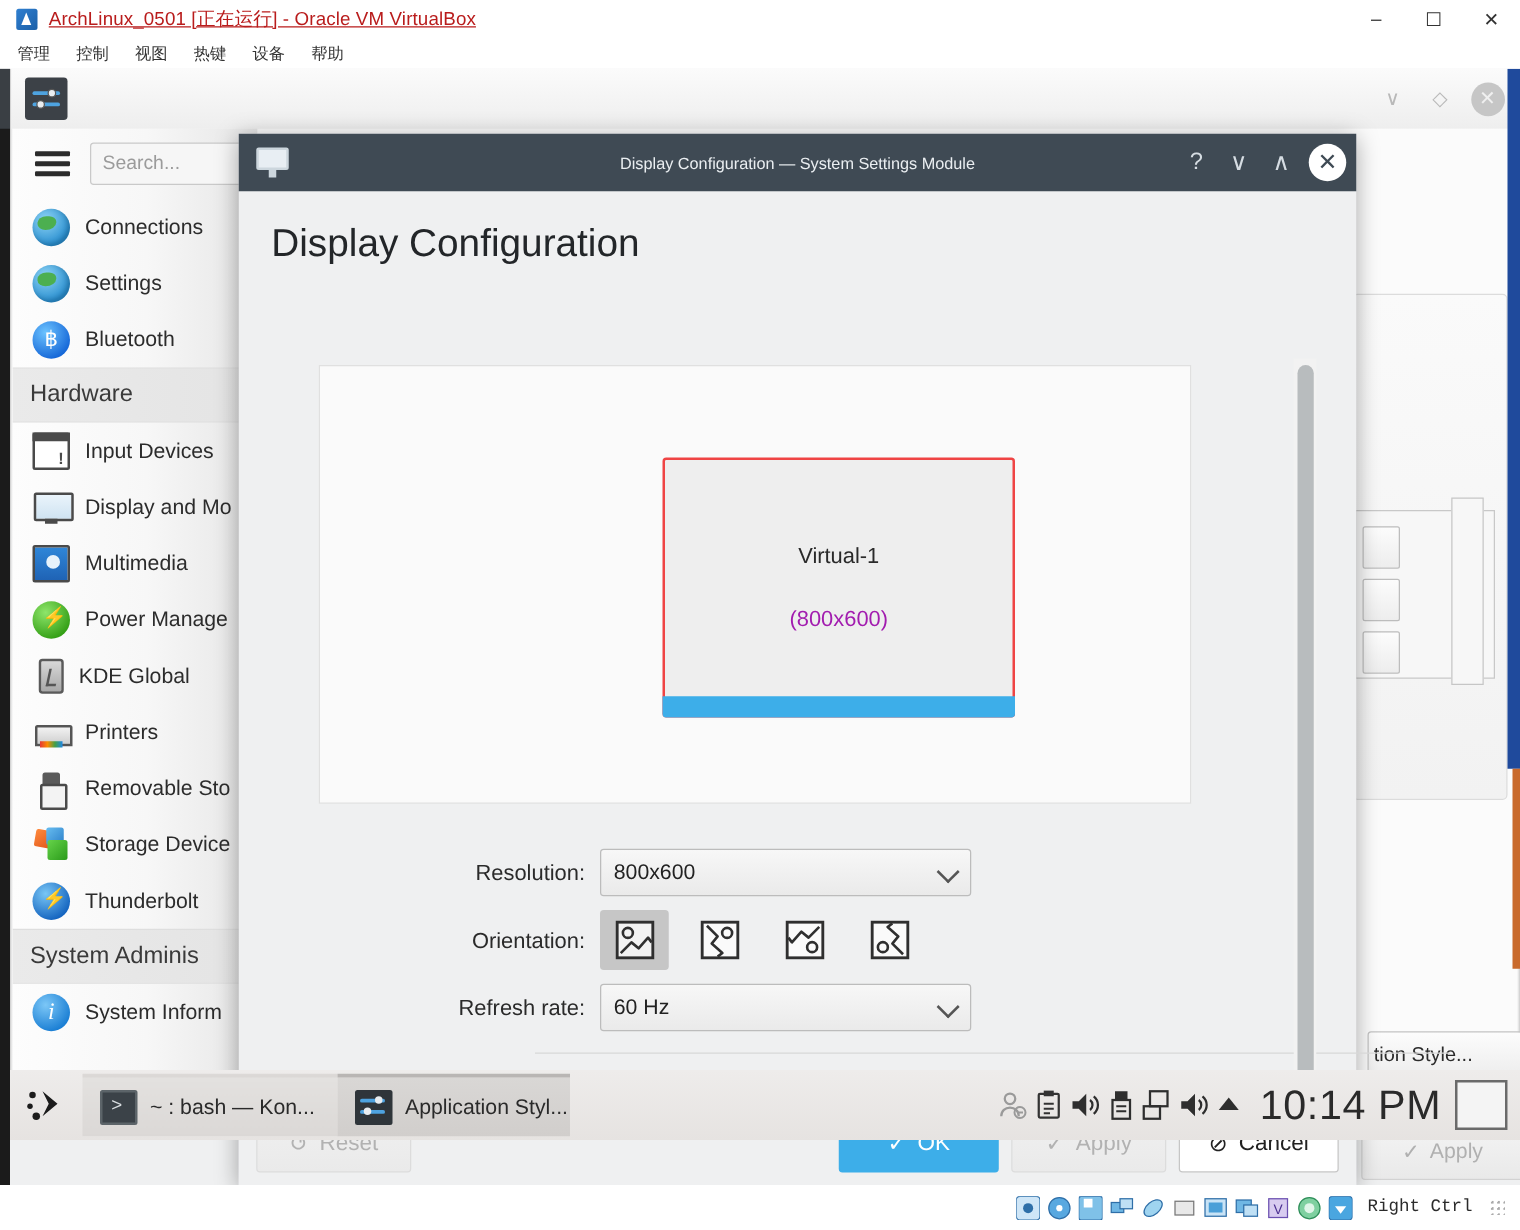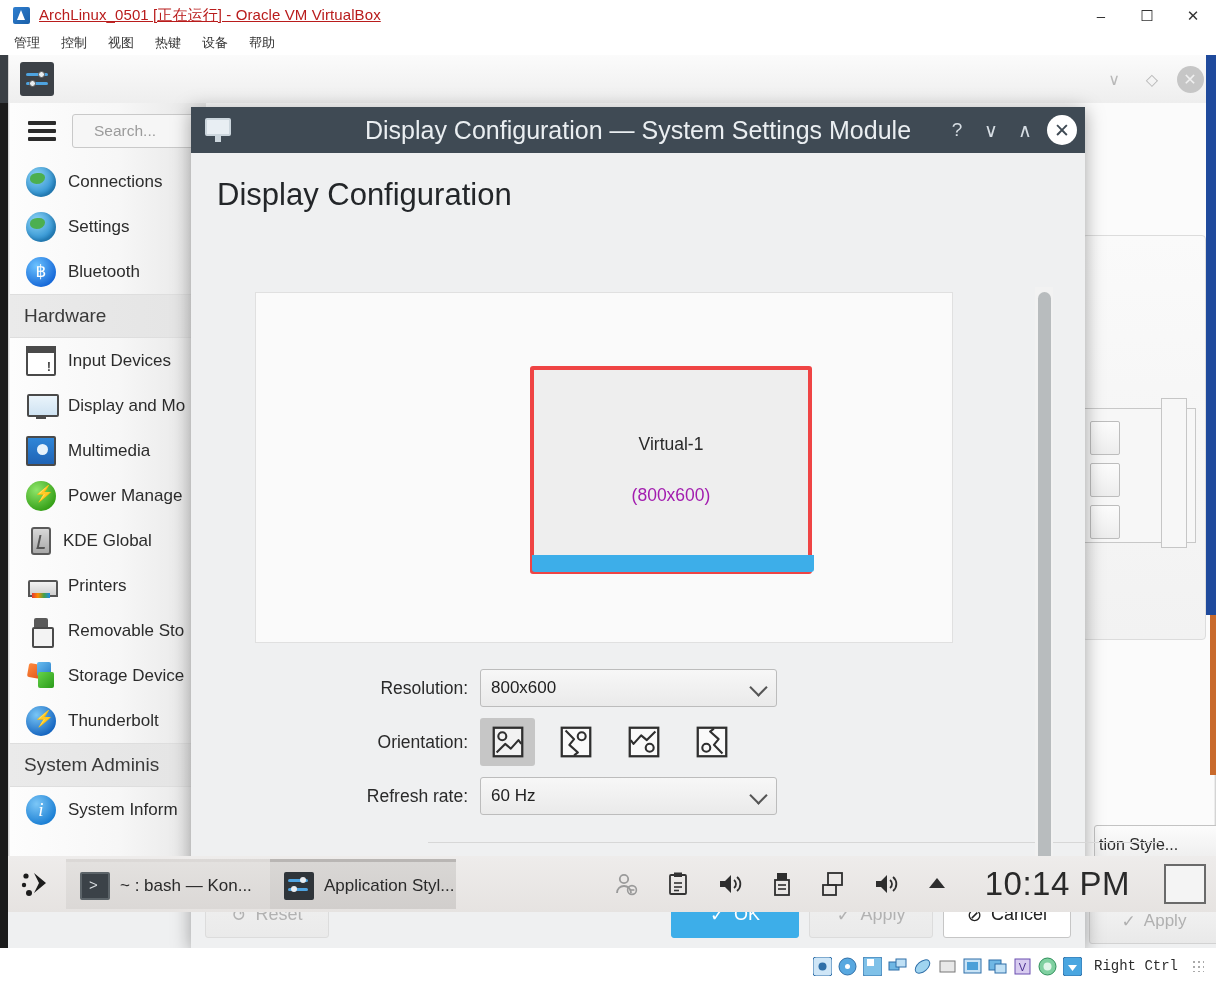--- a/index.html
+++ b/index.html
@@ -85,21 +85,21 @@
     position: absolute; left: 1px; top: 48px; width: 196px; height: 796px;
     background: linear-gradient(90deg,#fdfdfd 0%,#f7f7f7 55%, #e6e6e6 100%);
     overflow: hidden;
   }
   .bg-searchrow { height: 56px; display: flex; align-items: center; padding-left: 18px; }
   .hamburger { width: 28px; height: 20px; display: flex; flex-direction: column; justify-content: space-between; }
   .hamburger i { display: block; height: 4px; background: #2b2b2b; border-radius: 1px; }
   .searchbox {
     margin-left: 16px; width: 128px; height: 34px; background: #f6f6f6;
     border: 1px solid #c9c9c9; border-radius: 3px; display: flex; align-items: center;
-    padding-left: 21px; font-size: 15.5px; color: #9b9b9b;
+    padding-left: 9px; font-size: 15.5px; color: #9b9b9b;
   }
   .sb-list { position: relative; }
   .sb-item { height: 45px; display: flex; align-items: center; padding-left: 16px; }
   .sb-ico { width: 30px; height: 30px; margin-right: 12px; flex: none; position: relative; }
   .sb-label { font-size: 17px; color: #2c2c2c; white-space: nowrap; }
   .sb-header {
     height: 44px; display: flex; align-items: center; padding-left: 14px;
     background: linear-gradient(90deg,#eaeaea,#e4e4e4); font-size: 19px; color: #3a3a3a;
     border-top: 1px solid #dedede; border-bottom: 1px solid #dedede;
   }
@@ -169,50 +169,50 @@
   }
   .dlg-titlebar {
     height: 46px; background: #3f4a54; display: flex; align-items: center;
     position: relative;
   }
   .dlg-ticon {
     position: absolute; left: 14px; top: 11px; width: 26px; height: 24px;
   }
   .dlg-ticon .scr { position:absolute; left:0; top:0; width:26px; height:18px; background:#e8eef3; border:2px solid #ccd6dd; border-radius:2px; }
   .dlg-ticon .std { position:absolute; left:10px; top:18px; width:6px; height:6px; background:#ccd6dd; }
-  .dlg-title { width: 100%; text-align: center; color: #eaeef1; font-size: 25px; }
+  .dlg-title { width: 100%; text-align: center; color: #eaeef1; font-size: 13px; }
   .dlg-tbtns { position: absolute; right: 8px; top: 0; height: 46px; display: flex; align-items: center; gap: 2px; }
   .dlg-tbtn { width: 32px; height: 46px; display: flex; align-items: center; justify-content: center; color: #d6dde3; font-size: 19px; }
   .dlg-close {
     width: 30px; height: 30px; border-radius: 50%; background: #ffffff; color: #3f4a54;
     display: flex; align-items: center; justify-content: center; font-size: 19px; margin-left: 4px;
   }
   .dlg-heading { font-size: 31px; color: #232629; padding: 24px 0 0 26px; font-weight: normal; }
 
   .dlg-scrollarea { position: absolute; left: 0; top: 122px; width: 894px; height: 706px; }
   .dlg-scroll-track { position:absolute; right: 32px; top: 58px; width: 18px; height: 592px; background:#f2f2f2; }
   .dlg-scroll-thumb { position:absolute; right: 34px; top: 63px; width: 13px; height: 582px; background:#b8bcbe; border-radius: 7px; }
 
   .preview-box {
     position: absolute; left: 64px; top: 63px; width: 698px; height: 351px;
     background: #fafafa; border: 1px solid #e0e0e0;
   }
   .monitor-widget {
     position: absolute; left: 274px; top: 73px; width: 282px; height: 208px;
-    background: #eeeeee; border: 4px solid #ef4444; border-radius: 3px;
+    background: #eeeeee; border: 2px solid #ef4444; border-radius: 3px;
     display: flex; flex-direction: column; align-items: center; justify-content: center;
   }
   .monitor-name { font-size: 17.5px; color: #2a2a2a; margin-bottom: 14px; }
   .monitor-res { font-size: 17.5px; color: #a21caf; margin-top: 16px; }
   .monitor-bar {
     position: absolute; left: -2px; bottom: -2px; width: 282px; height: 17px;
     background: #3daee9; border-radius: 0 0 3px 3px;
   }
 
-  .form-grid { position: absolute; left: 0; top: 440px; width: 894px; }
+  .form-grid { position: absolute; left: 0; top: 450px; width: 894px; }
   .form-row { display: flex; align-items: center; margin-bottom: 11px; }
   .form-label {
     width: 289px; text-align: right; padding-right: 12px;
     font-size: 17.5px; color: #2a2a2a;
   }
   .combo {
     width: 297px; height: 38px; background: linear-gradient(180deg,#f7f7f7,#eaeaea);
     border: 1px solid #bcbcbc; border-radius: 3px; display: flex; align-items: center;
     padding: 0 10px; font-size: 17px; color: #222; position: relative;
   }
@@ -289,21 +289,21 @@
   .ti-style { background:#2f353a; border-radius:2px; }
   .ti-style i { position:absolute; height:3px; background:#4ea3e0; border-radius:2px; left:4px; }
   .ti-style i:nth-child(1){ top:7px; width:20px; }
   .ti-style i:nth-child(2){ top:16px; width:20px; }
   .ti-style b { position:absolute; width:6px; height:6px; background:#e9edf0; border-radius:50%; }
   .ti-style b:nth-of-type(1){ left:16px; top:5px; }
   .ti-style b:nth-of-type(2){ left:7px; top:14px; }
   .ti-display::before { content:""; position:absolute; left:1px; top:2px; width:27px; height:18px; background:linear-gradient(180deg,#eef6fc,#d2e6f5); border:2px solid #3c4349; border-radius:2px; }
   .ti-display::after { content:""; position:absolute; left:10px; bottom:2px; width:10px; height:4px; background:#3c4349; }
 
-  .tray { margin-left: auto; display: flex; align-items: center; gap: 26px; padding-right: 10px; }
+  .tray { margin-left: auto; display: flex; align-items: center; gap: 3px; padding-right: 10px; }
   .tray-ico { width: 26px; height: 26px; position: relative; color: #3c3c3c; }
   .clock { font-size: 33px; color: #2a2a2a; letter-spacing: .5px; padding: 0 8px; }
   .pager { width: 42px; height: 40px; border: 2px solid #6a6a6a; background: #f4f4f4; }
   .pager::after { content:""; position:absolute; }
 
   
   .vbox-status {
     position: absolute; left: 0; bottom: 0; width: 1216px; height: 36px;
     background: #ffffff; display: flex; align-items: center; justify-content: flex-end;
     padding-right: 12px; gap: 6px;

